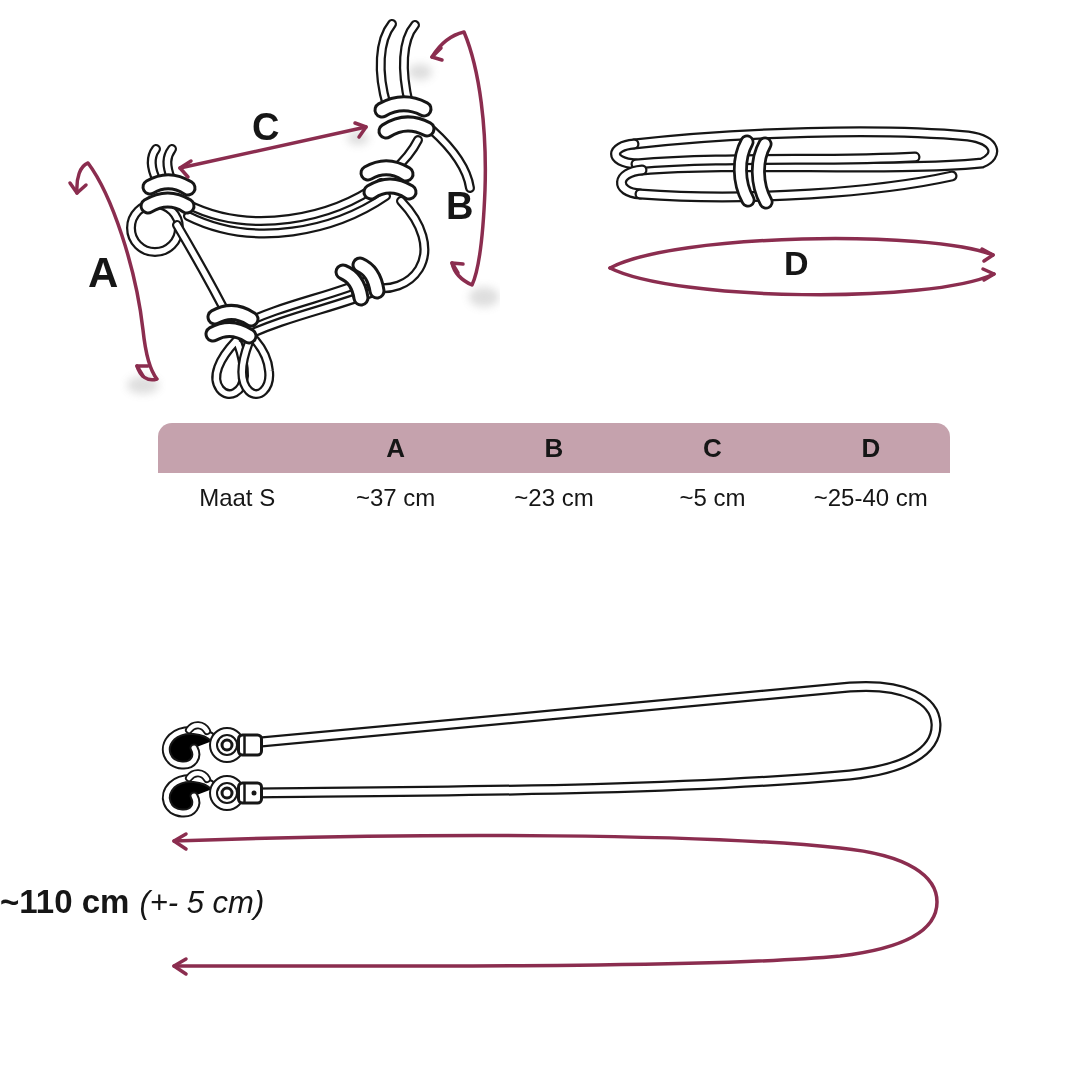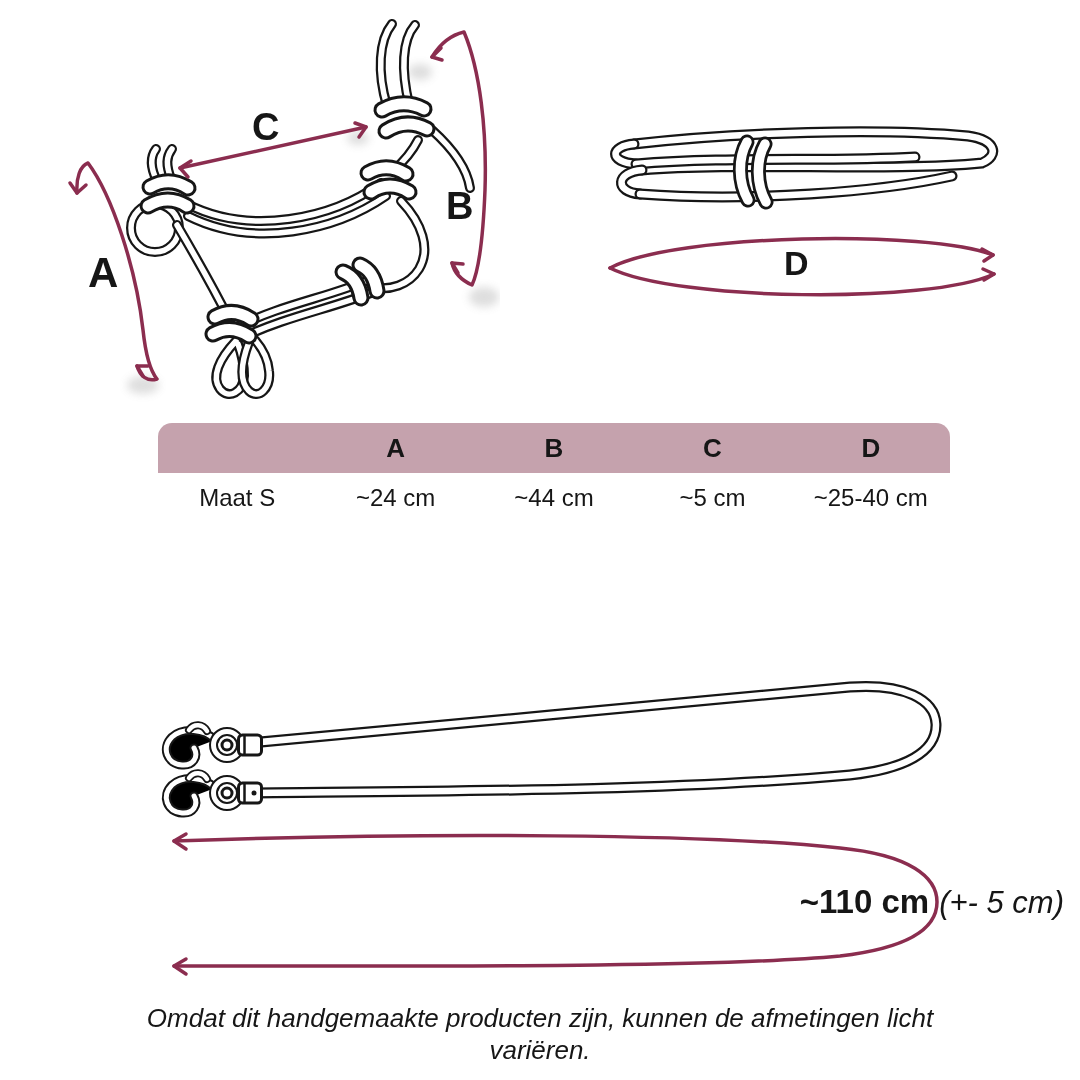--- a/index.html
+++ b/index.html
@@ -26,21 +26,21 @@
   .dim-c{left:252px;top:108px;font-size:38px;}
   .dim-d{left:784px;top:246px;font-size:34px;}
   
   .size-table{position:absolute;left:158px;top:423px;width:792px;}
   .t-head{display:grid;grid-template-columns:repeat(5,1fr);height:50px;align-items:center;
           background:var(--table-header-bg,#c5a2ad);border-radius:14px 14px 0 0;}
   .t-head .cell{font-weight:bold;font-size:26px;text-align:center;}
   .t-row{display:grid;grid-template-columns:repeat(5,1fr);height:50px;align-items:center;}
   .t-row .cell{font-size:24px;text-align:center;}
   
-  .len-text{position:absolute;left:0;right:16px;top:883px;text-align:right;font-size:33px;}
+  .len-text{position:absolute;left:0;right:0;top:883px;text-align:left;font-size:33px;}
   .len-text .val{font-weight:bold;}
   .len-text .tol{font-style:italic;font-size:31px;margin-left:10px;}
   
   .footnote{position:absolute;left:0;right:0;top:1002px;text-align:center;
             font-style:italic;font-size:26px;line-height:1.24;}
   .footnote .inner{max-width:840px;margin:0 auto;}
 </style>
 </head>
 <body>
 
@@ -205,22 +205,22 @@
   <div class="size-table">
     <div class="t-head">
       <div class="cell"></div>
       <div class="cell">A</div>
       <div class="cell">B</div>
       <div class="cell">C</div>
       <div class="cell">D</div>
     </div>
     <div class="t-row">
       <div class="cell">Maat S</div>
-      <div class="cell">~24 cm</div>
-      <div class="cell">~44 cm</div>
+      <div class="cell">~37 cm</div>
+      <div class="cell">~23 cm</div>
       <div class="cell">~5 cm</div>
       <div class="cell">~25-40 cm</div>
     </div>
   </div>
 
   <svg class="abs" style="left:150px;top:672px;" width="830" height="155" viewBox="0 0 830 155">
     <defs>
       <path id="lr" d="M 100,71 C 280,56 520,30 700,15 C 755,11 785,28 786,52 C 787,80 755,97 700,103 C 520,119 300,119 102,121"></path>
       <g id="snap">
         <path id="hookBody" d="M -12,-5 C -22,-16 -44,-18 -55,-8 C -66,3 -60,19 -45,20 C -34,21 -28,12 -33,3"></path>
@@ -254,17 +254,14 @@
       <path d="M 24,16 C 280,7 560,9 690,23 C 760,30 787,52 787,77 C 787,104 758,123 690,131 C 560,143 280,141 24,141"></path>
       <path d="M 24,16 L 36,9 M 24,16 L 36,24"></path>
       <path d="M 24,141 L 36,134 M 24,141 L 36,149"></path>
     </g>
   </svg>
 
   <div class="len-text">
     <span class="val">~110 cm</span><span class="tol">(+- 5 cm)</span>
   </div>
 
-  <div class="footnote">
-    <div class="inner">Omdat dit handgemaakte producten zijn, kunnen de afmetingen licht variëren.</div>
-  </div>
 
 </div>
 
 </body></html>

